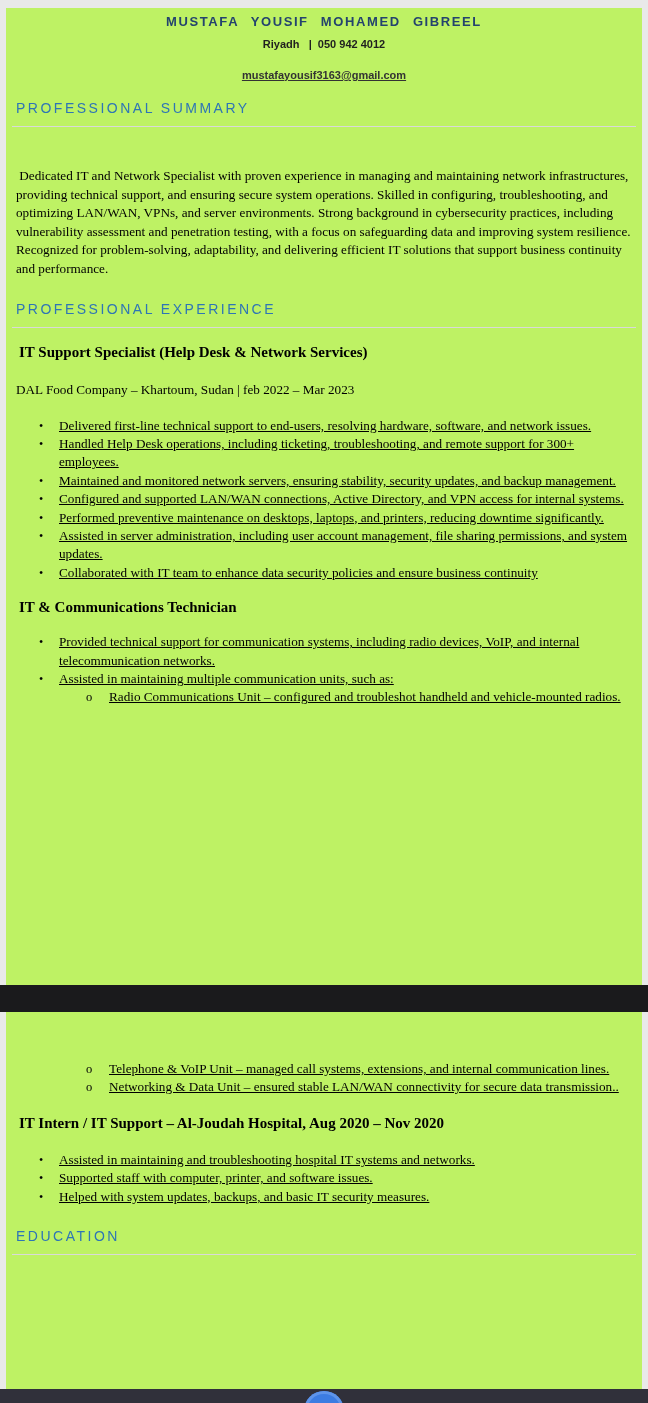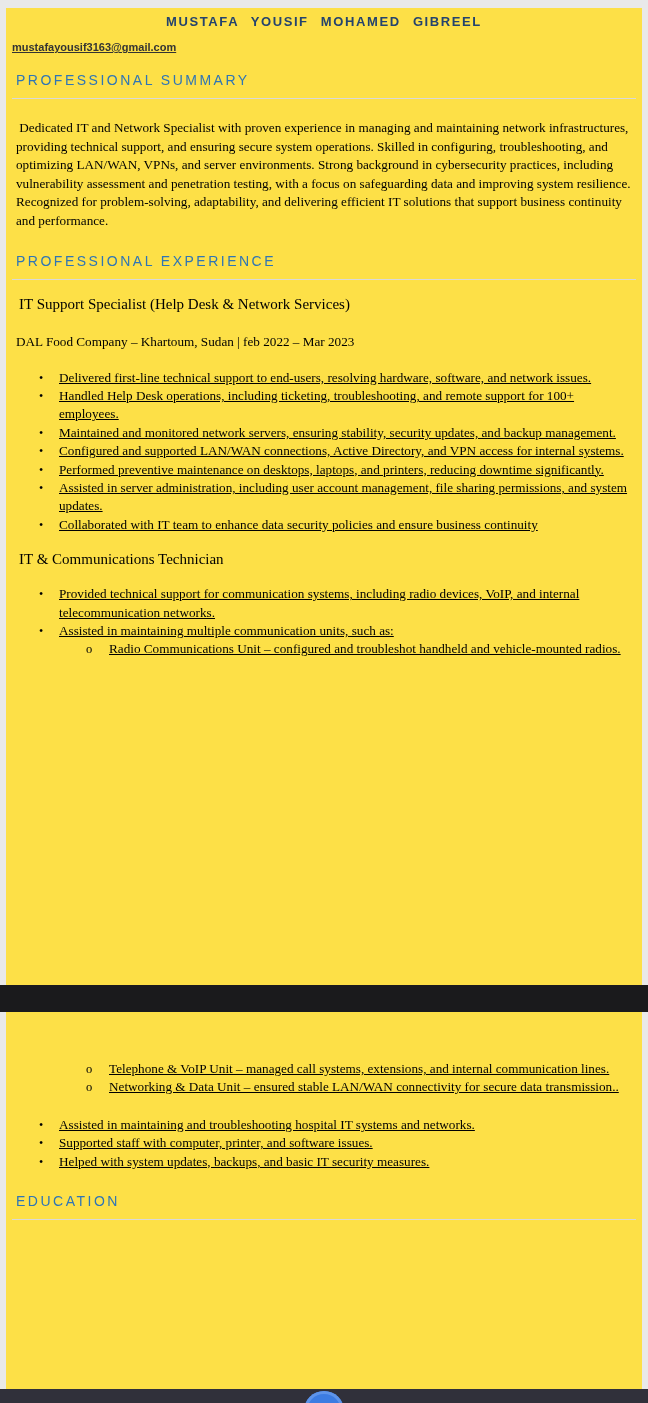--- a/index.html
+++ b/index.html
@@ -2,55 +2,55 @@
 <html><head>
 <meta charset="utf-8">
 <style>
   * { margin:0; padding:0; box-sizing:border-box; }
   html,body { background:#e9e9e9; }
   #screen {
     position:relative; width:648px; height:1403px;
     background:#e9e9e9; overflow:hidden;
     font-family:"Liberation Serif", serif; color:#000;
   }
-  .page { position:absolute; left:6px; width:636px; background:#fde047; padding:0 6px; overflow:hidden; }
+  .page { position:absolute; left:6px; width:636px; background:#bef264; padding:0 6px; overflow:hidden; }
   .page1 { top:8px; height:977px; }
   .page2 { top:1012px; height:377px; }
   .band { position:absolute; left:0; top:985px; width:648px; height:27px; background:#1a1a1c; }
   .bottom-bar { position:absolute; left:0; top:1389px; width:648px; height:14px; background:#30303a; }
   .fab { position:absolute; left:304px; top:1391px; width:40px; height:40px; border-radius:50%;
          background:#3c7ce2; box-shadow:inset 0 0 0 3px #5e94ea; cursor:pointer; }
 
   .hdr-name {
     margin-top:6px; text-align:center;
     font-family:"Liberation Sans", sans-serif; font-weight:bold;
     font-size:13px; letter-spacing:1.6px; word-spacing:7px; color:#24436e;
   }
   .hdr-contact {
     margin-top:9px; text-align:center; white-space:pre;
     font-family:"Liberation Sans", sans-serif; font-weight:bold; font-size:11px; color:#1f1f1f;
   }
-  .hdr-email-wrap { margin-top:8px; text-align:left; }
+  .hdr-email-wrap { margin-top:15px; text-align:center; }
   .hdr-email {
     font-family:"Liberation Sans", sans-serif; font-size:11px; font-weight:bold;
     color:#333; text-decoration:underline; cursor:pointer;
   }
 
   .sec-title {
     font-family:"Liberation Sans", sans-serif; font-size:14px;
     letter-spacing:2.5px; color:#2e75b6; margin-top:22px; margin-left:4px;
   }
   .mt-lg { margin-top:17px; }
   .rule { border-top:1px solid #d9d9d9; margin-top:10px; }
 
   .summary {
-    margin:20px 2px 0 4px; font-size:13.2px; line-height:18.6px; white-space:pre-wrap;
+    margin:40px 2px 0 4px; font-size:13.2px; line-height:18.6px; white-space:pre-wrap;
   }
 
-  .job-title { font-weight:normal; font-size:15px; margin-left:7px; }
+  .job-title { font-weight:bold; font-size:15px; margin-left:7px; }
   .jt1 { margin-top:16px; }
   .jt2 { margin-top:17px; }
   .jt3 { margin-top:18px; }
   .job-meta { font-size:13.2px; margin-left:4px; margin-top:21px; }
   .jm2 { margin-top:58px; }
 
   .blist { margin-top:19px; }
   .blist-tight { margin-top:17px; }
   .blist-p2 { margin-top:48px; }
   .brow { display:flex; margin-left:27px; margin-right:2px; font-size:13.2px; line-height:18.4px; }
@@ -62,20 +62,21 @@
   .edu-item { font-size:13.2px; margin-left:4px; margin-top:26px; }
 </style>
 </head>
 <body>
 
 <div id="screen">
 
   <div class="page page1">
 
     <div class="hdr-name">MUSTAFA YOUSIF MOHAMED GIBREEL</div>
+    <div class="hdr-contact">Riyadh   |  050 942 4012</div>
     <div class="hdr-email-wrap">
       <a class="hdr-email">mustafayousif3163@gmail.com</a>
     </div>
 
     <div class="sec-title mt-lg">PROFESSIONAL SUMMARY</div>
     <div class="rule"></div>
     <p class="summary"> Dedicated IT and Network Specialist with proven experience in managing and maintaining network infrastructures, providing technical support, and ensuring secure system operations. Skilled in configuring, troubleshooting, and optimizing LAN/WAN, VPNs, and server environments. Strong background in cybersecurity practices, including vulnerability assessment and penetration testing, with a focus on safeguarding data and improving system resilience. Recognized for problem-solving, adaptability, and delivering efficient IT solutions that support business continuity and performance.</p>
 
     <div class="sec-title">PROFESSIONAL EXPERIENCE</div>
     <div class="rule"></div>
@@ -83,21 +84,21 @@
     <div class="job-title jt1">IT Support Specialist (Help Desk &amp; Network Services)</div>
     <div class="job-meta">DAL Food Company – Khartoum, Sudan | feb 2022 – Mar 2023</div>
 
     <div class="blist">
       <div class="brow">
         <span class="bm">•</span>
         <span class="bt">Delivered first-line technical support to end-users, resolving hardware, software, and network issues.</span>
       </div>
       <div class="brow">
         <span class="bm">•</span>
-        <span class="bt">Handled Help Desk operations, including ticketing, troubleshooting, and remote support for 100+ employees.</span>
+        <span class="bt">Handled Help Desk operations, including ticketing, troubleshooting, and remote support for 300+ employees.</span>
       </div>
       <div class="brow">
         <span class="bm">•</span>
         <span class="bt">Maintained and monitored network servers, ensuring stability, security updates, and backup management.</span>
       </div>
       <div class="brow">
         <span class="bm">•</span>
         <span class="bt">Configured and supported LAN/WAN connections, Active Directory, and VPN access for internal systems.</span>
       </div>
       <div class="brow">
@@ -141,20 +142,21 @@
       <div class="srow">
         <span class="sm">o</span>
         <span class="bt">Telephone &amp; VoIP Unit – managed call systems, extensions, and internal communication lines.</span>
       </div>
       <div class="srow">
         <span class="sm">o</span>
         <span class="bt">Networking &amp; Data Unit – ensured stable LAN/WAN connectivity for secure data transmission..</span>
       </div>
     </div>
 
+    <div class="job-title jt3">IT Intern / IT Support – Al-Joudah Hospital, Aug 2020 – Nov 2020</div>
 
     <div class="blist">
       <div class="brow">
         <span class="bm">•</span>
         <span class="bt">Assisted in maintaining and troubleshooting hospital IT systems and networks.</span>
       </div>
       <div class="brow">
         <span class="bm">•</span>
         <span class="bt">Supported staff with computer, printer, and software issues.</span>
       </div>

